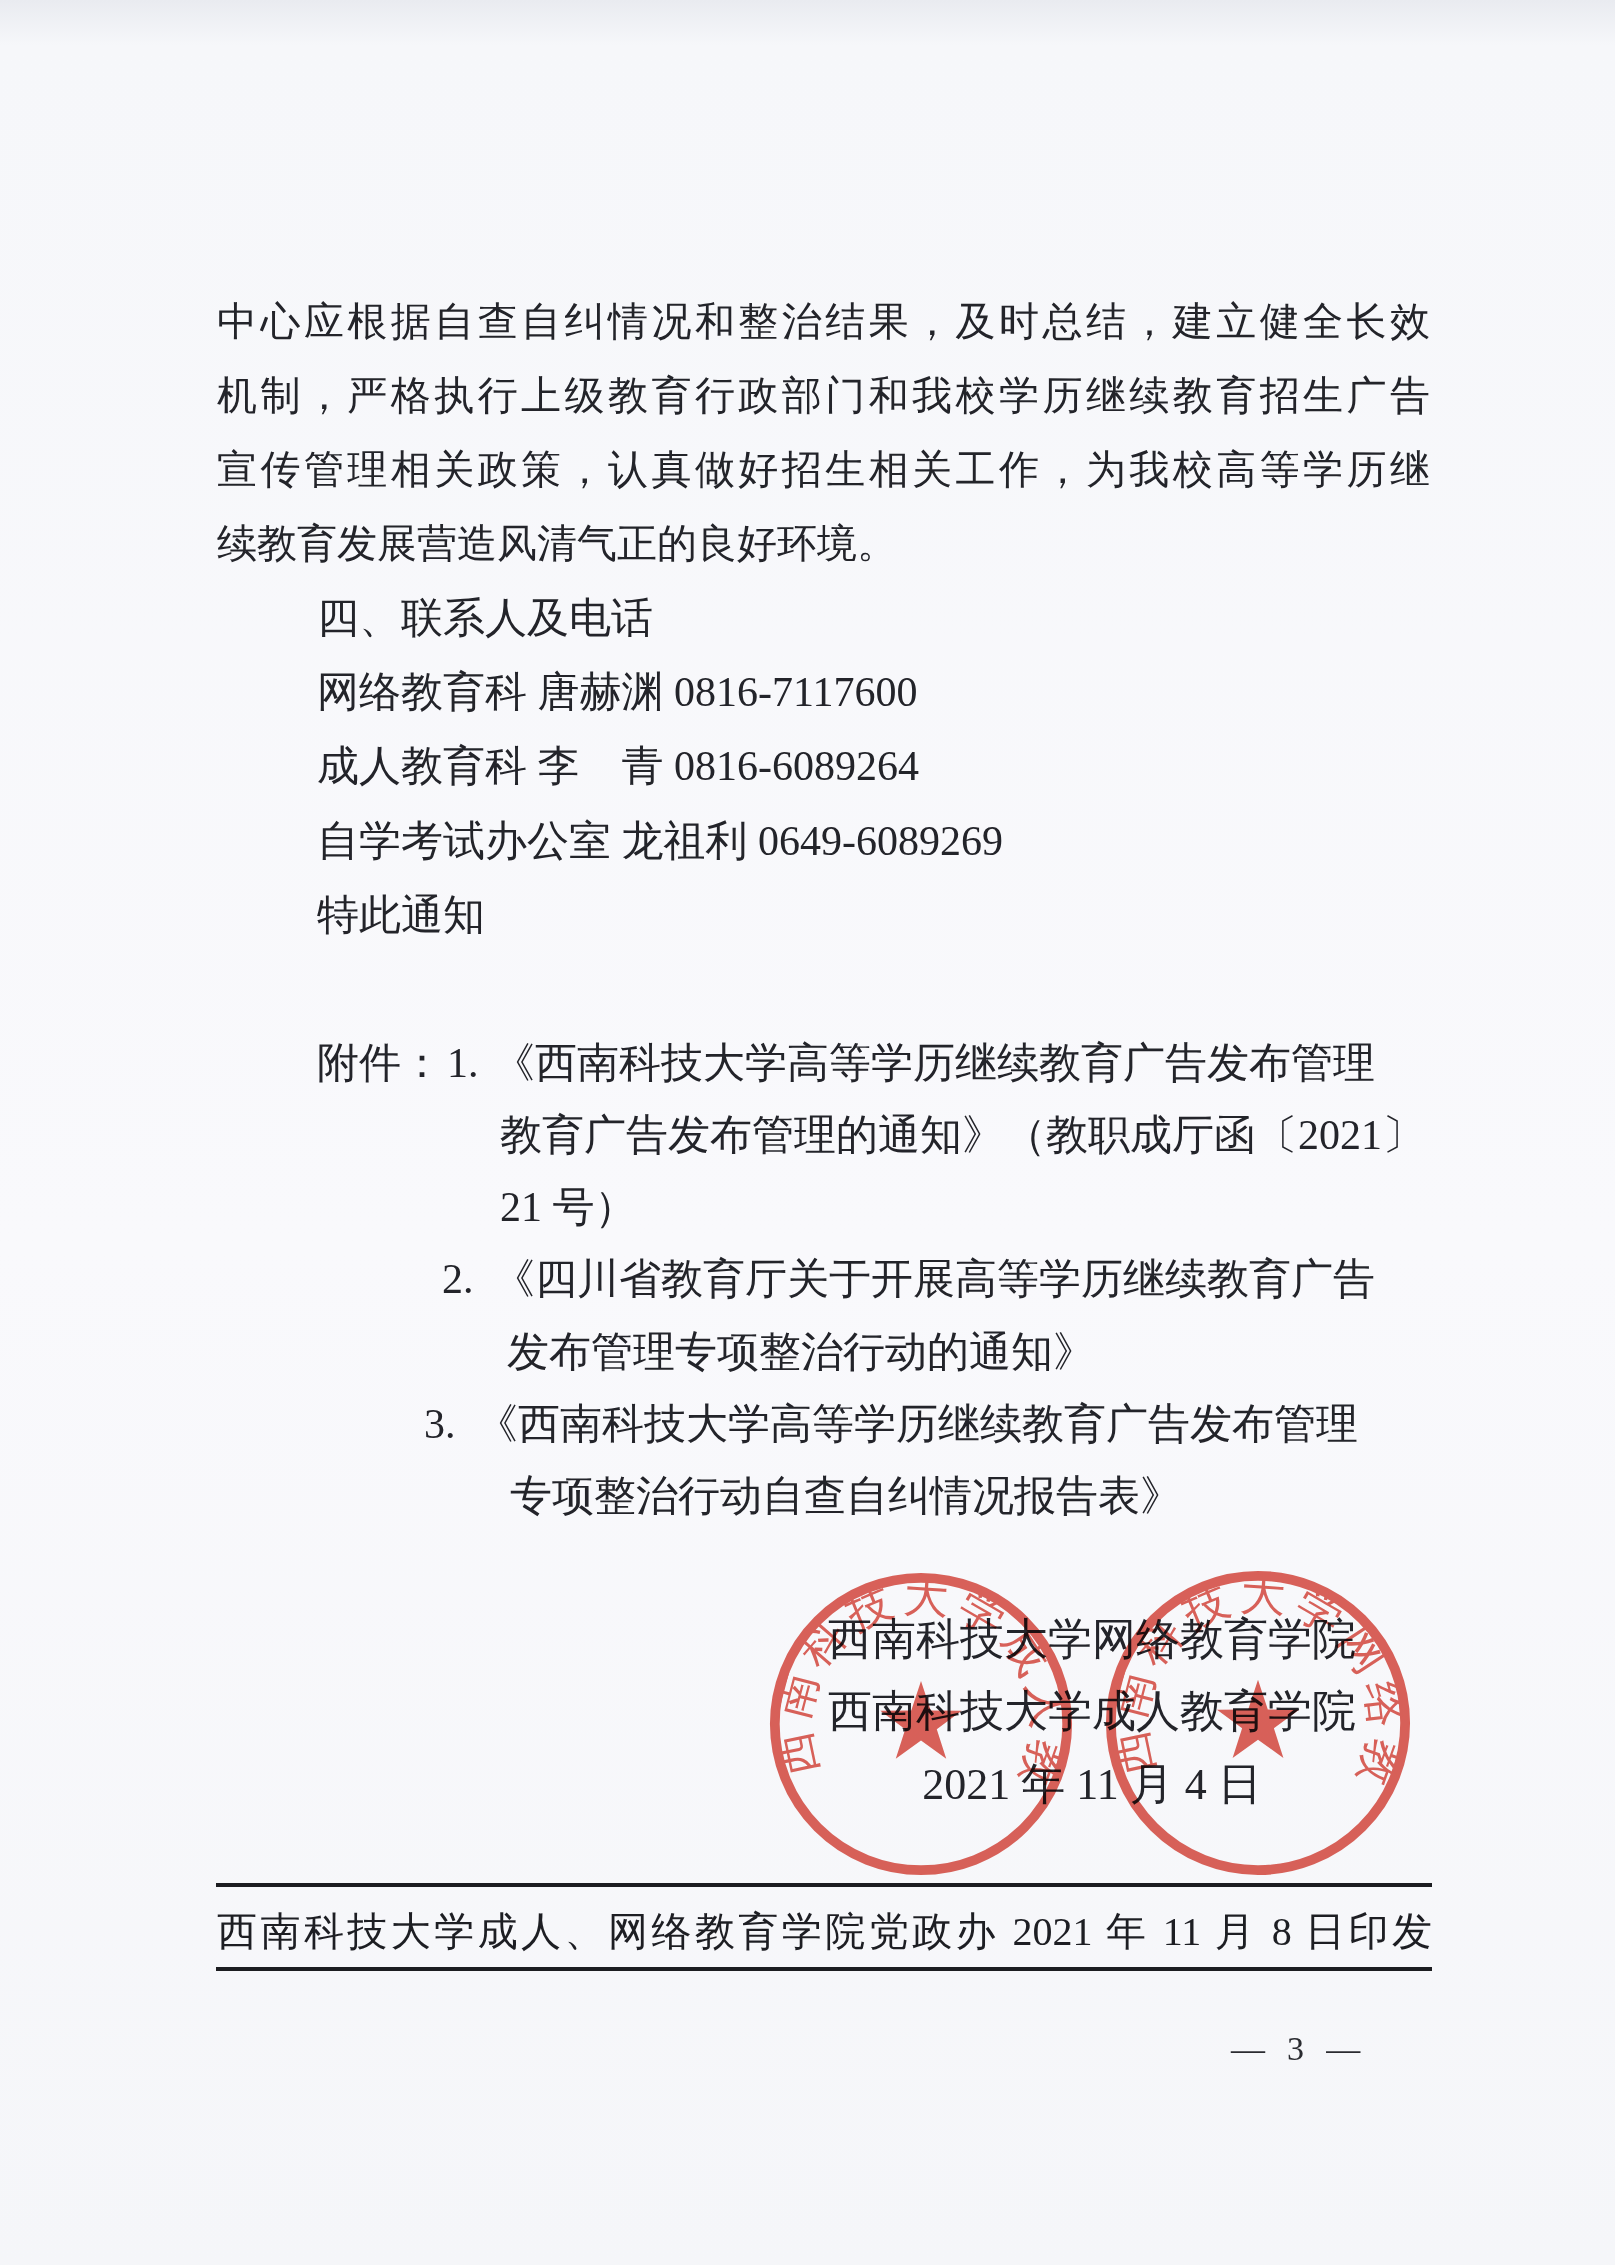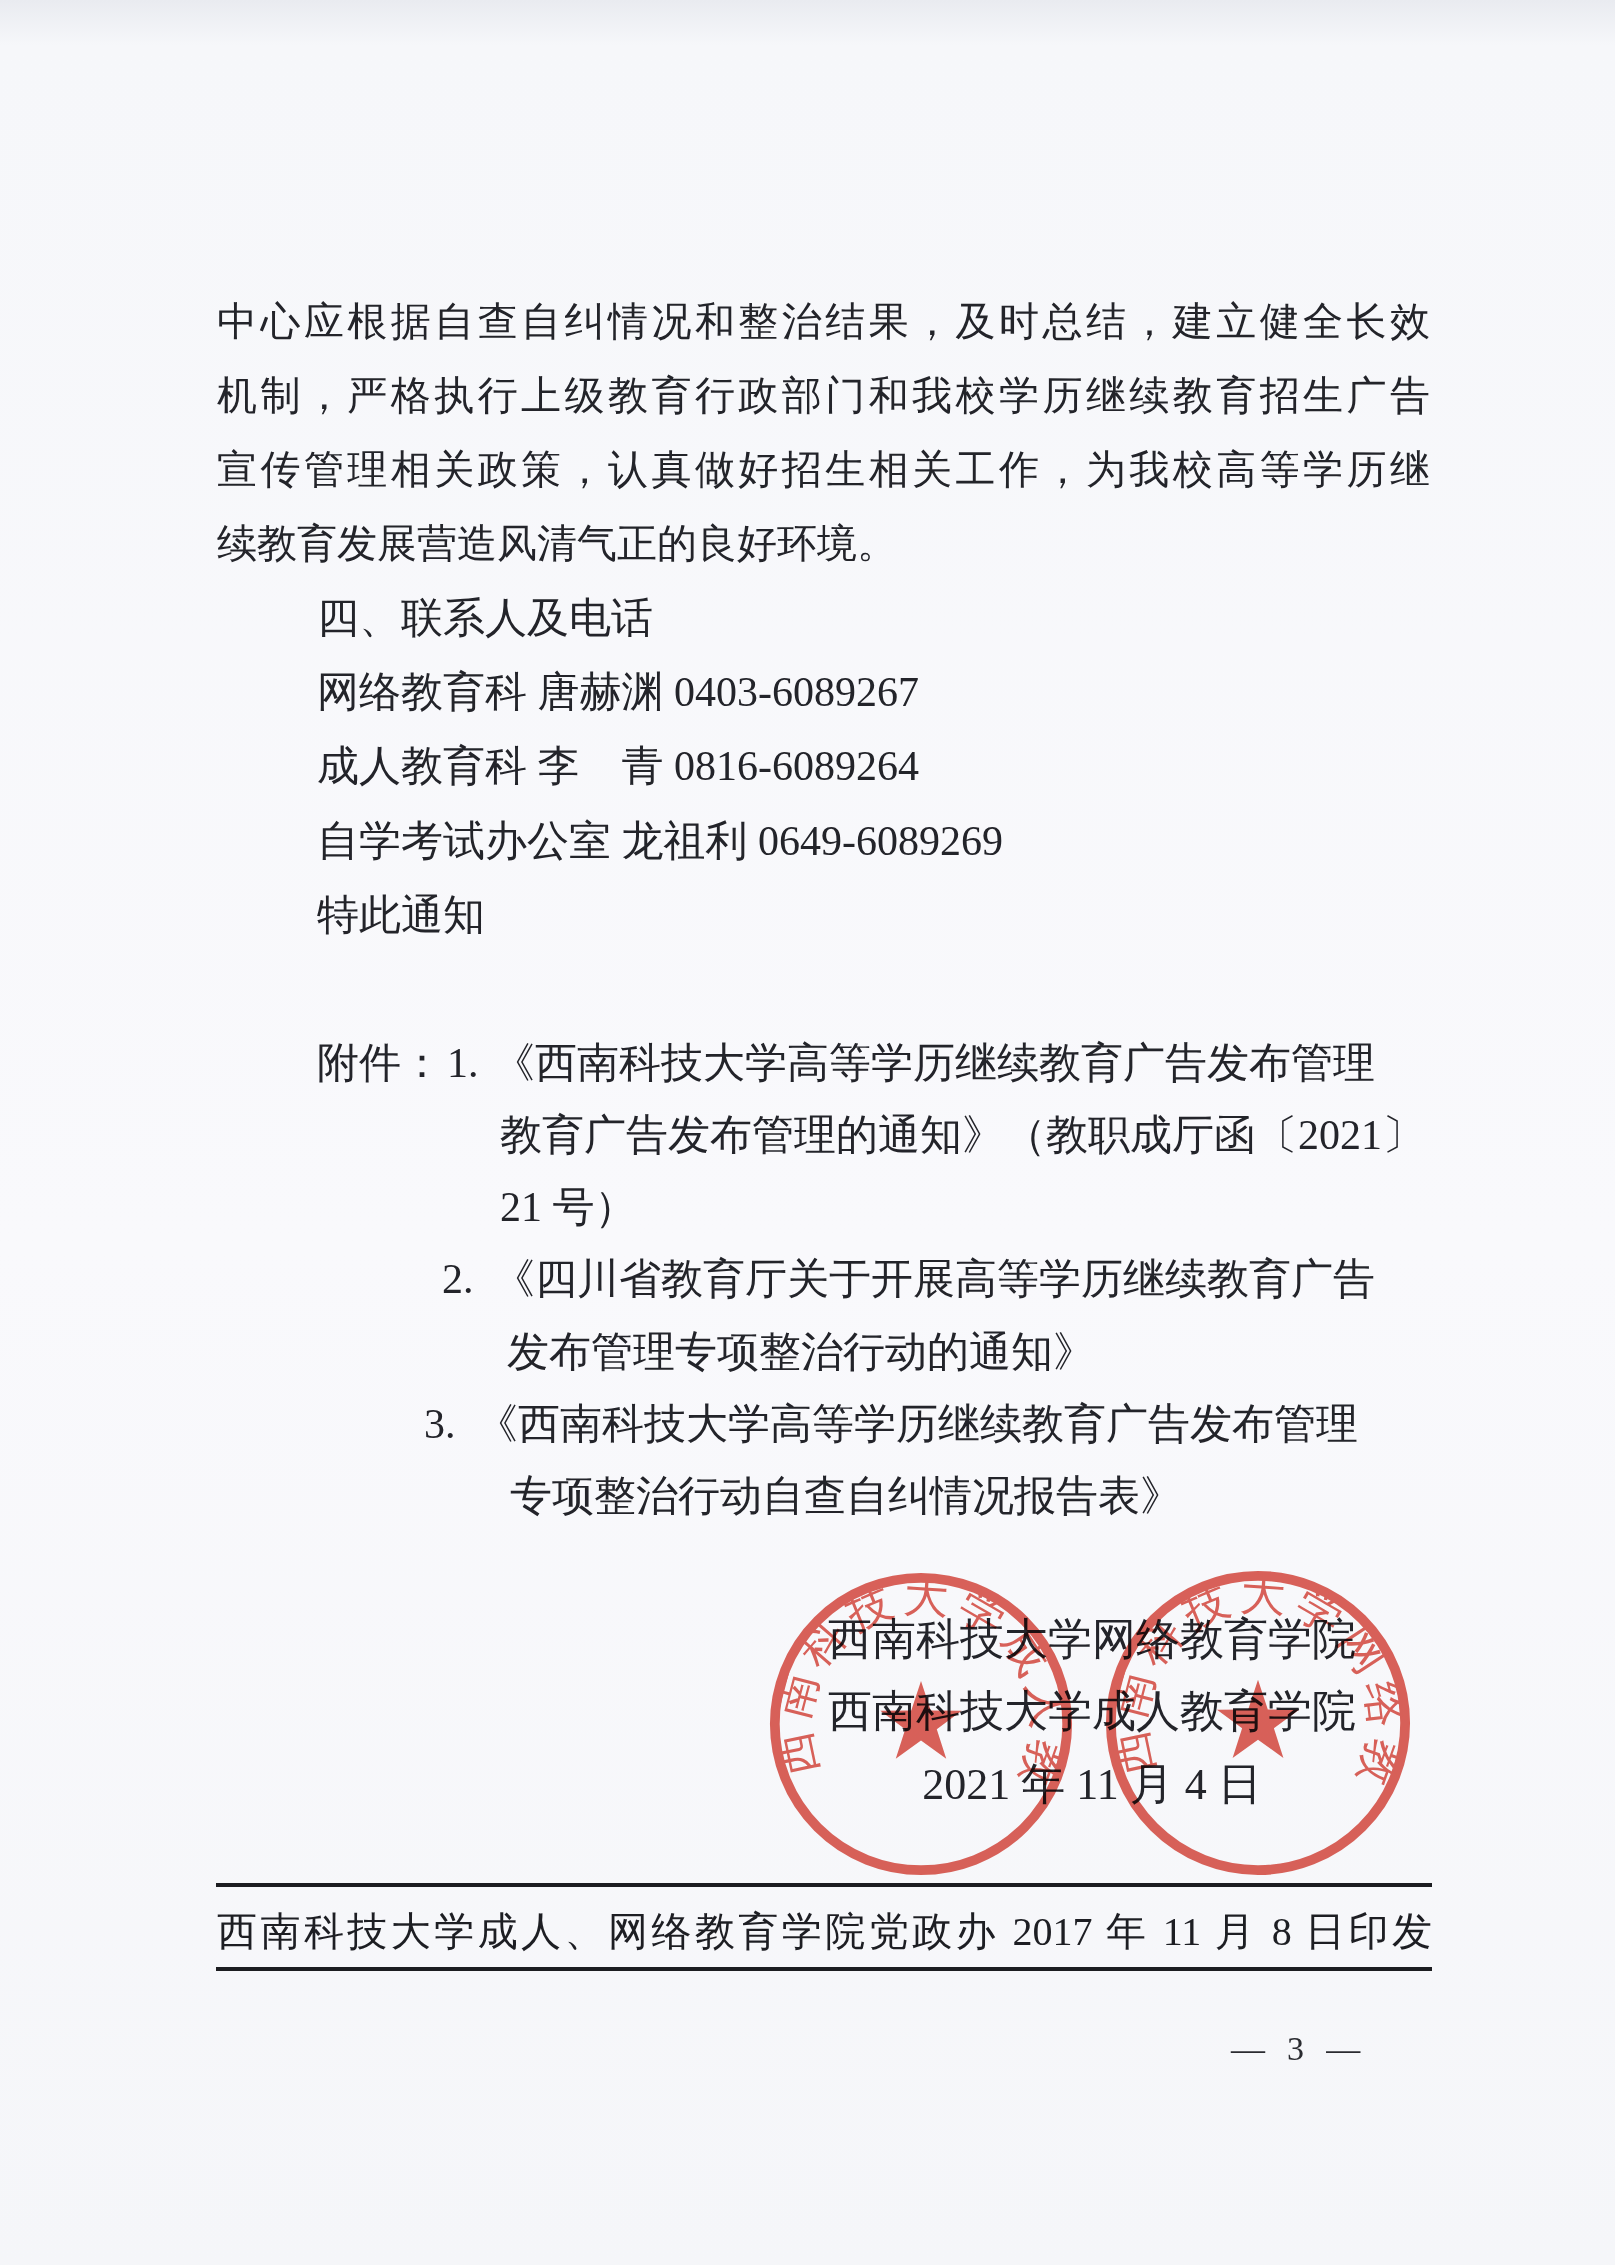--- a/index.html
+++ b/index.html
@@ -35,21 +35,21 @@
 </style>
 </head>
 <body>
 
 <div class="abs pline just" style="top:285px">中心应根据自查自纠情况和整治结果，及时总结，建立健全长效</div>
 <div class="abs pline just" style="top:359px">机制，严格执行上级教育行政部门和我校学历继续教育招生广告</div>
 <div class="abs pline just" style="top:433px">宣传管理相关政策，认真做好招生相关工作，为我校高等学历继</div>
 <div class="abs pline" style="top:507px">续教育发展营造风清气正的良好环境。</div>
 
 <div class="abs ind" style="top:581px">四、联系人及电话</div>
-<div class="abs ind" style="top:655px">网络教育科 唐赫渊 0403-6089267</div>
+<div class="abs ind" style="top:655px">网络教育科 唐赫渊 0816-7117600</div>
 <div class="abs ind" style="top:729px">成人教育科 李　青 0816-6089264</div>
 <div class="abs ind" style="top:804px">自学考试办公室 龙祖利 0649-6089269</div>
 <div class="abs ind" style="top:878px">特此通知</div>
 
 <div class="abs att" style="left:317px;top:1027px">附件：</div>
 <div class="abs att" style="left:447px;top:1027px">1.</div>
 <div class="abs att" style="left:493px;top:1027px">《西南科技大学高等学历继续教育广告发布管理</div>
 <div class="abs att" style="left:500px;top:1099px">教育广告发布管理的通知》（教职成厅函〔2021〕</div>
 <div class="abs att" style="left:500px;top:1171px">21 号）</div>
 
@@ -77,16 +77,16 @@
 <svg class="abs seal" style="left:1104px;top:1569px" width="308" height="308" viewBox="0 0 314 314">
   <circle cx="157" cy="157" r="150" fill="none" stroke="#d94c41" stroke-width="10"></circle>
   <path id="sealArcR" d="M 52.8 205.6 A 115 115 0 1 1 261.2 205.6" fill="none"></path>
   <text font-size="46" fill="#d94c41" letter-spacing="7" font-family="Liberation Serif, DejaVu Serif, serif">
     <textPath href="#sealArcR">西南科技大学网络教育学院</textPath>
   </text>
   <polygon fill="#d94c41" points="157,113 167,143.2 198.8,143.4 173.2,162.3 182.9,192.6 157,174 131.1,192.6 140.8,162.3 115.2,143.4 147,143.2"></polygon>
 </svg>
 
 <div class="abs rule" style="top:1883px"></div>
-<div class="abs footer-imprint">西南科技大学成人、网络教育学院党政办 2017 年 11 月 8 日印发</div>
+<div class="abs footer-imprint">西南科技大学成人、网络教育学院党政办 2021 年 11 月 8 日印发</div>
 <div class="abs rule" style="top:1967px"></div>
 <div class="abs pagenum">— 3 —</div>
 
 
 </body></html>

